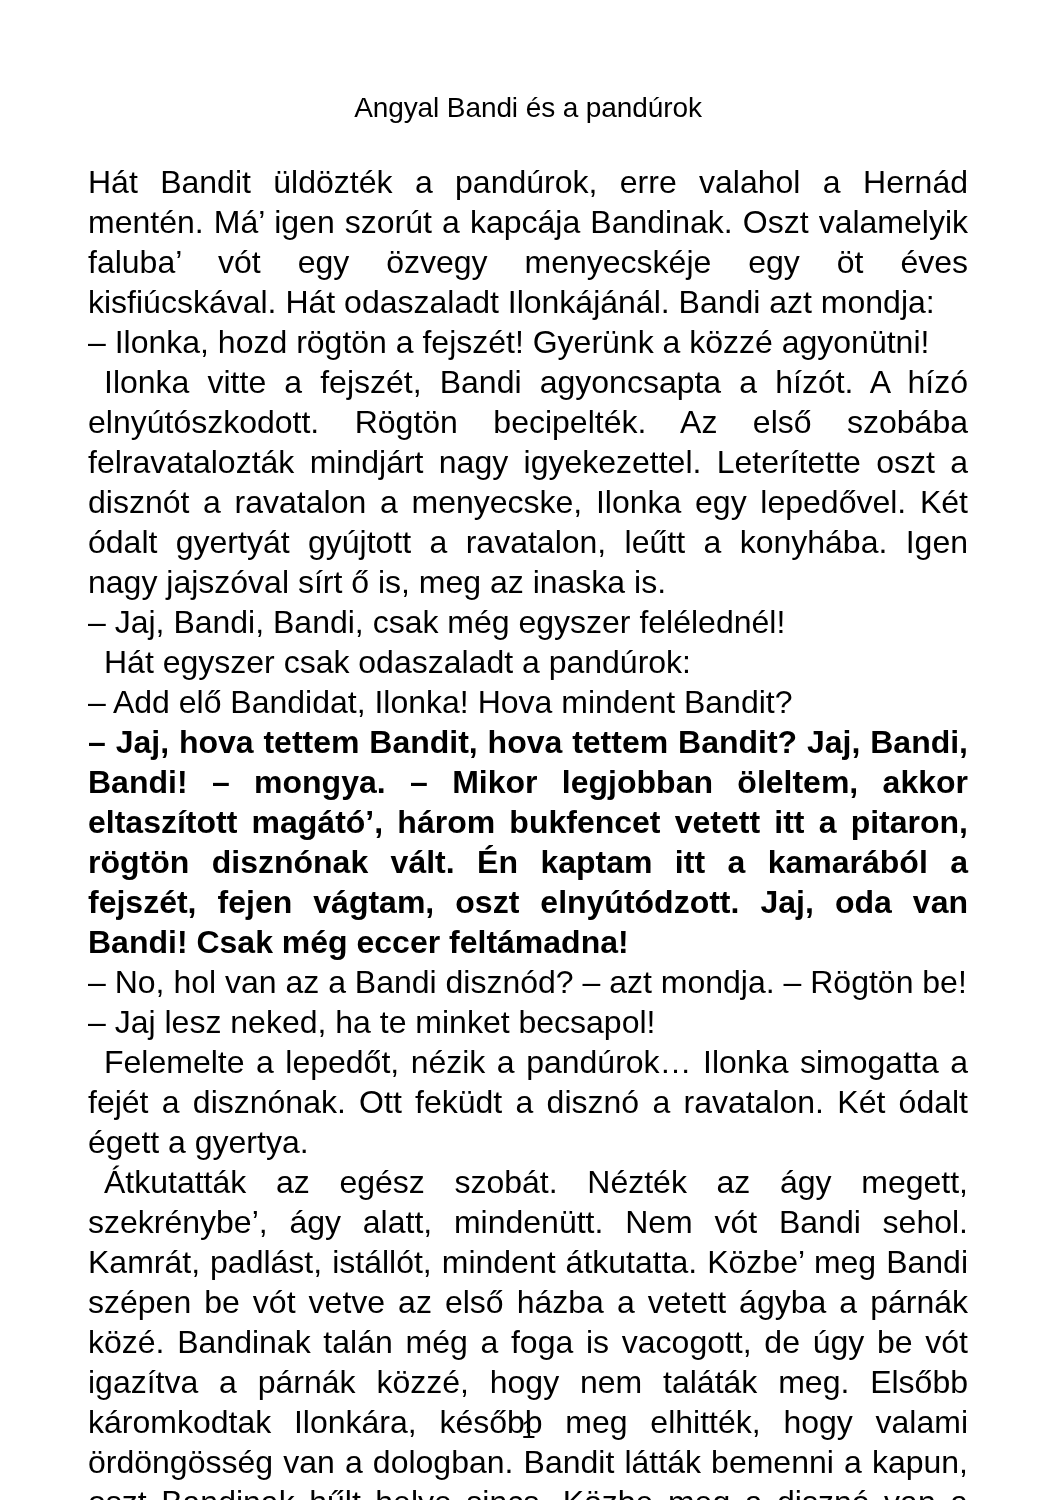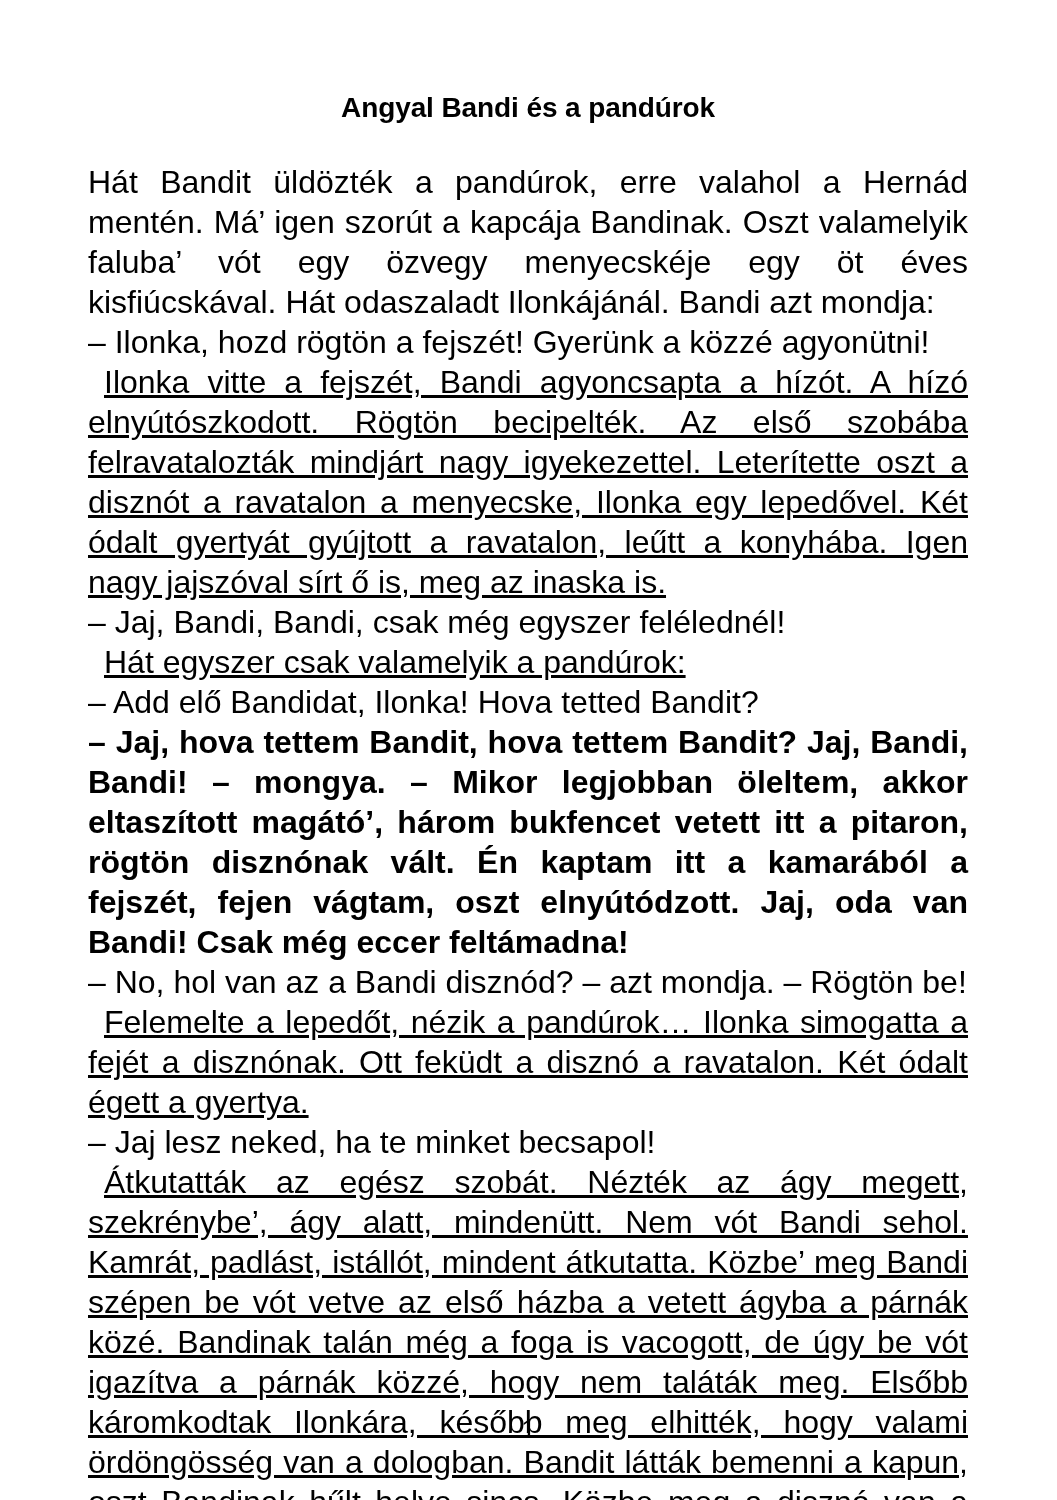--- a/index.html
+++ b/index.html
@@ -19,21 +19,21 @@
     box-sizing: border-box;
   }
   .content {
     position: absolute;
     left: 88px;
     top: 88px;
     width: 880px;
   }
   .doc-title {
     font-size: 28px;
-    font-weight: bold;
+    font-weight: normal;
     text-align: center;
     line-height: 40px;
     margin: 0 0 34px 0;
     letter-spacing: -0.1px;
   }
   .body-block {
     font-size: 32px;
     line-height: 40px;
     text-align: justify;
     text-justify: inter-word;
@@ -43,21 +43,20 @@
     word-spacing: 0px;
   }
   .para {
     margin: 0;
     text-align: justify;
     text-justify: inter-word;
   }
   
   .para.indent {
     text-indent: 16px;
-    text-decoration: underline;
   }
   
   .para.dialogue {
     text-indent: 0;
     text-align: left;
   }
   
   .para.dialogue.flow {
     text-align: justify;
     text-justify: inter-word;
@@ -86,31 +85,31 @@
     <div class="body-block">
 
       <p class="para">Hát Bandit üldözték a pandúrok, erre valahol a Hernád mentén. Má’ igen szorút a kapcája Bandinak. Oszt valamelyik faluba’ vót egy özvegy menyecskéje egy öt éves kisfiúcskával. Hát odaszaladt Ilonkájánál. Bandi azt mondja:</p>
 
       <p class="para dialogue">– Ilonka, hozd rögtön a fejszét! Gyerünk a közzé agyonütni!</p>
 
       <p class="para indent">Ilonka vitte a fejszét, Bandi agyoncsapta a hízót. A hízó elnyútószkodott. Rögtön becipelték. Az első szobába felravatalozták mindjárt nagy igyekezettel. Leterítette oszt a disznót a ravatalon a menyecske, Ilonka egy lepedővel. Két ódalt gyertyát gyújtott a ravatalon, leűtt a konyhába. Igen nagy jajszóval sírt ő is, meg az inaska is.</p>
 
       <p class="para dialogue">– Jaj, Bandi, Bandi, csak még egyszer felélednél!</p>
 
-      <p class="para indent">Hát egyszer csak valamelyik a pandúrok:</p>
+      <p class="para indent">Hát egyszer csak odaszaladt a pandúrok:</p>
 
-      <p class="para dialogue">– Add elő Bandidat, Ilonka! Hova tetted Bandit?</p>
+      <p class="para dialogue">– Add elő Bandidat, Ilonka! Hova mindent Bandit?</p>
 
       <p class="para dialogue flow">– Jaj, hova tettem Bandit, hova tettem Bandit? Jaj, Bandi, Bandi! – mongya. – Mikor legjobban öleltem, akkor eltaszított magátó’, három bukfencet vetett itt a pitaron, rögtön disznónak vált. Én kaptam itt a kamarából a fejszét, fejen vágtam, oszt elnyútódzott. Jaj, oda van Bandi! Csak még eccer feltámadna!</p>
 
       <p class="para dialogue">– No, hol van az a Bandi disznód? – azt mondja. – Rögtön be!</p>
 
+      <p class="para dialogue">– Jaj lesz neked, ha te minket becsapol!</p>
+
       <p class="para indent">Felemelte a lepedőt, nézik a pandúrok… Ilonka simogatta a fejét a disznónak. Ott feküdt a disznó a ravatalon. Két ódalt égett a gyertya.</p>
-
-      <p class="para dialogue">– Jaj lesz neked, ha te minket becsapol!</p>
 
       <p class="para indent">Átkutatták az egész szobát. Nézték az ágy megett, szekrénybe’, ágy alatt, mindenütt. Nem vót Bandi sehol. Kamrát, padlást, istállót, mindent átkutatta. Közbe’ meg Bandi szépen be vót vetve az első házba a vetett ágyba a párnák közé. Bandinak talán még a foga is vacogott, de úgy be vót igazítva a párnák közzé, hogy nem taláták meg. Elsőbb káromkodtak Ilonkára, később meg elhitték, hogy valami ördöngösség van a dologban. Bandit látták bemenni a kapun, oszt Bandinak hűlt helye sincs. Közbe meg a disznó van a ravatalon. Hát aszongya az egyik:</p>
 
       <p class="para dialogue">– Mégis csak vitte ebbe’ valaminek lenni.</p>
 
     </div>
   </div>
 
   <div class="page-number">1</div>
 

